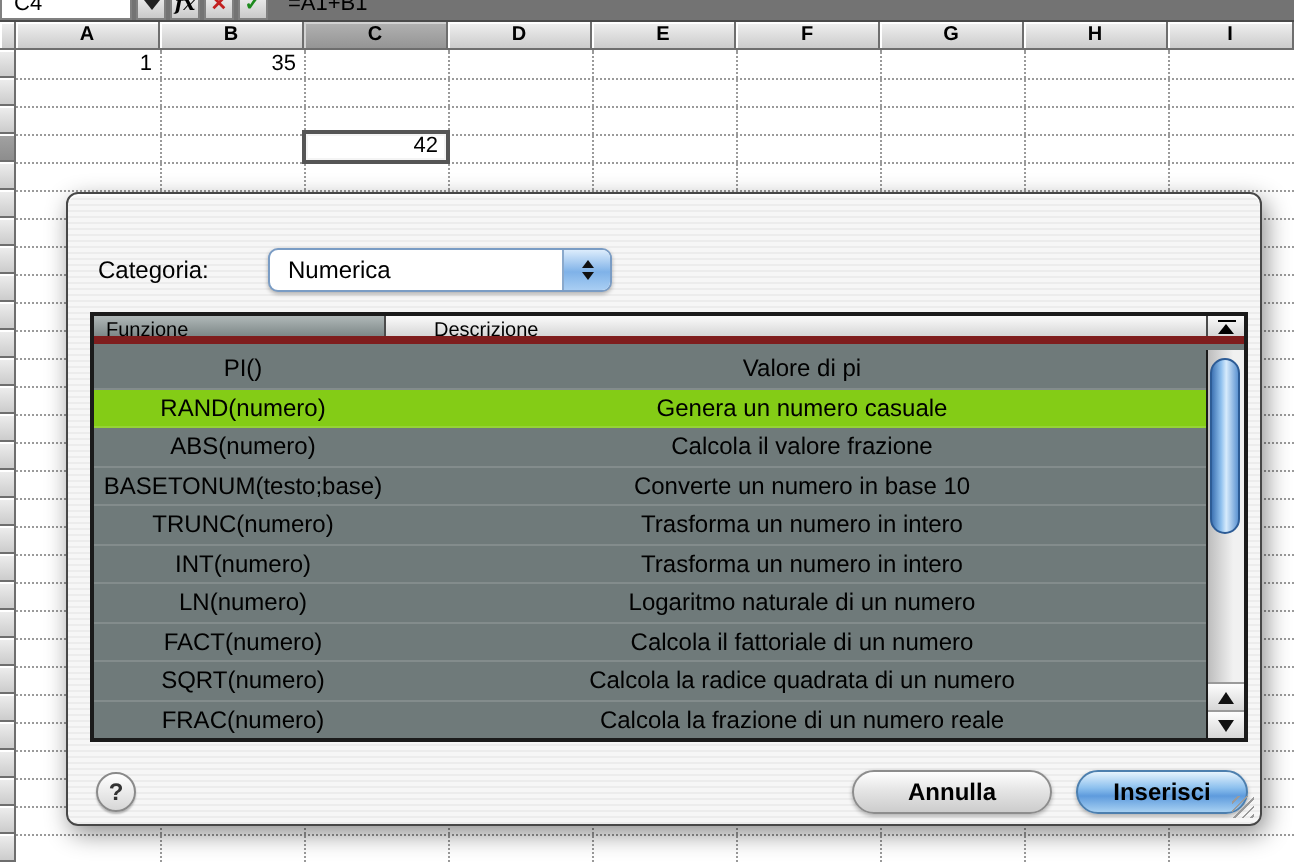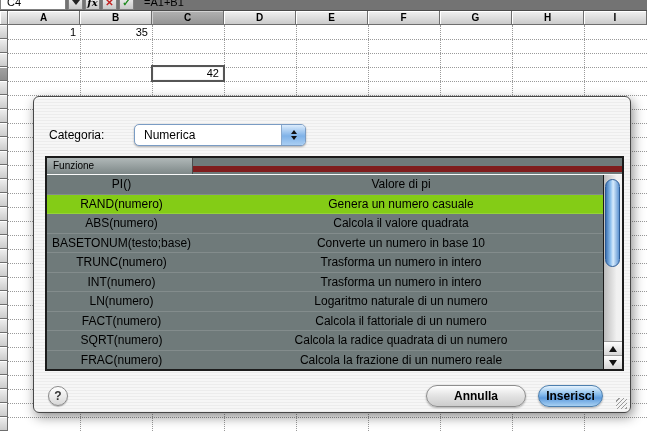--- a/index.html
+++ b/index.html
@@ -58,21 +58,21 @@
           background:linear-gradient(#dcecfc,#7fb2e8 55%,#a9cef3);border-left:1px solid #8aa9cc;
           display:flex;flex-direction:column;align-items:center;justify-content:center;gap:2px;}
   .tri-up{width:0;height:0;border-left:3.5px solid transparent;border-right:3.5px solid transparent;
           border-bottom:4px solid #111;}
   .tri-dn{width:0;height:0;border-left:3.5px solid transparent;border-right:3.5px solid transparent;
           border-top:4px solid #111;}
 
   
   #list{position:absolute;left:11px;top:59px;width:579px;height:215px;box-sizing:border-box;
         border:2px solid #1b1b1b;background:#6f7a7a;}
-  #list-header{height:14px;display:flex;border-bottom:6px solid #7f1d1d;box-sizing:border-box;flex-direction:column;}
+  #list-header{height:14px;display:flex;border-bottom:4px solid #7f1d1d;box-sizing:border-box;}
   .lh-funz{width:146px;box-sizing:border-box;background:linear-gradient(#b0b8b8,#7e8888);
         border-right:1px solid #4b4b4b;font-size:10px;line-height:16px;padding-left:6px;}
   .lh-desc{flex:1;background:linear-gradient(#fbfbfb,#d6d6d6);font-size:10px;line-height:16px;
         padding-left:24px;}
   .lh-sort{width:18px;background:linear-gradient(#fbfbfb,#d6d6d6);border-left:1px solid #4b4b4b;
         box-sizing:content-box;display:flex;flex-direction:column;align-items:center;justify-content:center;}
   .sort-bar{width:9px;height:1px;background:#000;margin-bottom:1px;}
   .sort-tri{width:0;height:0;border-left:4px solid transparent;border-right:4px solid transparent;
         border-bottom:5px solid #000;}
   #list-rows{position:absolute;left:0;top:17px;right:19px;bottom:0;overflow:hidden;text-align:center;}
@@ -100,21 +100,21 @@
   
   #help-btn{position:absolute;left:14px;top:289px;width:20px;height:20px;border-radius:50%;
         box-sizing:border-box;border:1px solid #8a8a8a;background:linear-gradient(#ffffff,#d7d7d7);
         font-size:12px;font-weight:bold;color:#333;text-align:center;line-height:18px;
         box-shadow:0 1px 1px rgba(0,0,0,.25);}
   .pill{position:absolute;top:288px;height:22px;border-radius:11px;box-sizing:border-box;
         font-size:12px;font-weight:600;text-align:center;line-height:20px;
         box-shadow:0 1px 2px rgba(0,0,0,.3);}
   #cancel-btn{left:392px;width:100px;border:1px solid #8d8d8d;
         background:linear-gradient(#ffffff,#e5e5e5 45%,#cccccc);}
-  #ok-btn{left:504px;width:65px;border:1px solid #4d7fae;
+  #ok-btn{left:504px;width:86px;border:1px solid #4d7fae;
         background:linear-gradient(#e6f3fd,#8cc0ee 40%,#5e9bdd 60%,#a7d0f2);}
   #grip{position:absolute;right:3px;bottom:3px;width:11px;height:11px;
         background:repeating-linear-gradient(135deg,transparent 0 2px,#9a9a9a 2px 3px);}
 </style>
 </head>
 <body>
 
 <div id="app">
 
   <div id="formula-bar">
@@ -245,21 +245,21 @@
           <div class="lrow">
             <span class="fn">PI()</span>
             <span class="ds">Valore di pi</span>
           </div>
           <div class="lrow sel">
             <span class="fn">RAND(numero)</span>
             <span class="ds">Genera un numero casuale</span>
           </div>
           <div class="lrow">
             <span class="fn">ABS(numero)</span>
-            <span class="ds">Calcola il valore quadrata</span>
+            <span class="ds">Calcola il valore frazione</span>
           </div>
           <div class="lrow">
             <span class="fn">BASETONUM(testo;base)</span>
             <span class="ds">Converte un numero in base 10</span>
           </div>
           <div class="lrow">
             <span class="fn">TRUNC(numero)</span>
             <span class="ds">Trasforma un numero in intero</span>
           </div>
           <div class="lrow">

